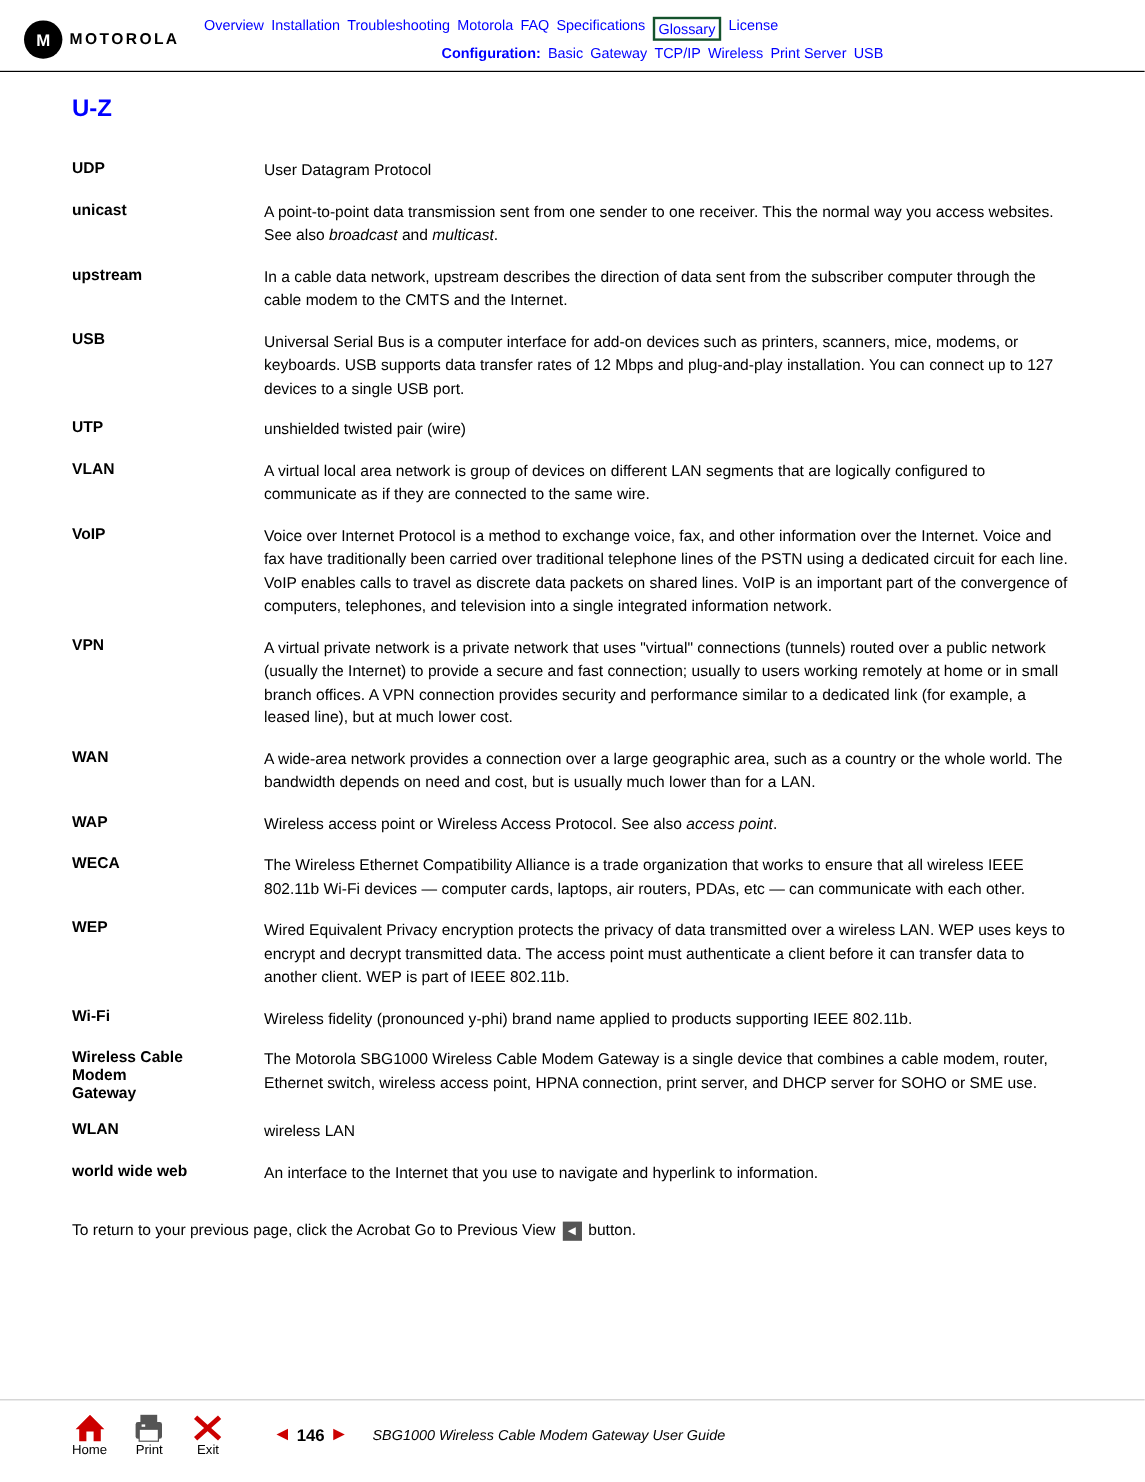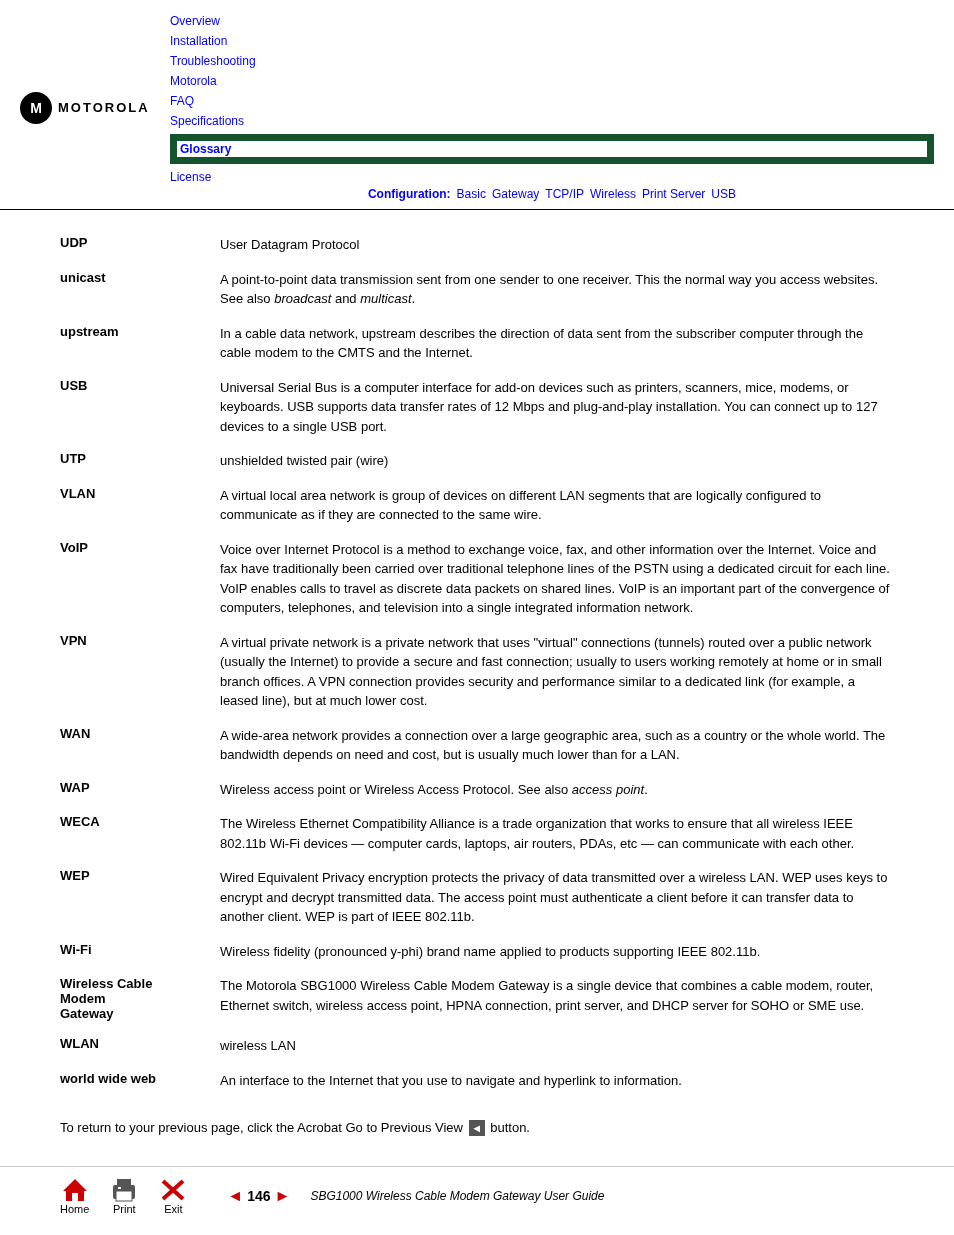--- a/index.html
+++ b/index.html
@@ -48,41 +48,39 @@
       color: #000;
     }
     #nav-area {
       flex: 1;
     }
     #nav-top {
       display: flex;
       gap: 6px;
       margin-bottom: 3px;
       flex-wrap: wrap;
-      flex-direction: column;
     }
     #nav-bottom {
       display: flex;
       gap: 6px;
       align-items: center;
       justify-content: center;
     }
     .nav-link {
       color: #00f;
       text-decoration: none;
       font-size: 12px;
       cursor: pointer;
     }
     .nav-link-active {
       color: #00f;
       font-size: 12px;
-      border: 7px solid #14532d;
+      border: 2px solid #14532d;
       padding: 1px 3px;
       text-decoration: none;
-      font-weight: bold;
     }
     .nav-label {
       font-size: 12px;
       font-weight: bold;
       color: #00f;
     }
     #main-content {
       padding: 20px 60px 20px 60px;
     }
     h1.page-title {
@@ -203,20 +201,21 @@
         <a class="nav-link">TCP/IP</a>
         <a class="nav-link">Wireless</a>
         <a class="nav-link">Print Server</a>
         <a class="nav-link">USB</a>
       </div>
     </div>
   </div>
 </div>
 
 <div id="main-content">
+  <h1 class="page-title">U-Z</h1>
 
   <table class="glossary-table">
     <tbody>
 
       <tr>
         <td class="term">UDP</td>
         <td class="definition">User Datagram Protocol</td>
       </tr>
 
       <tr>

